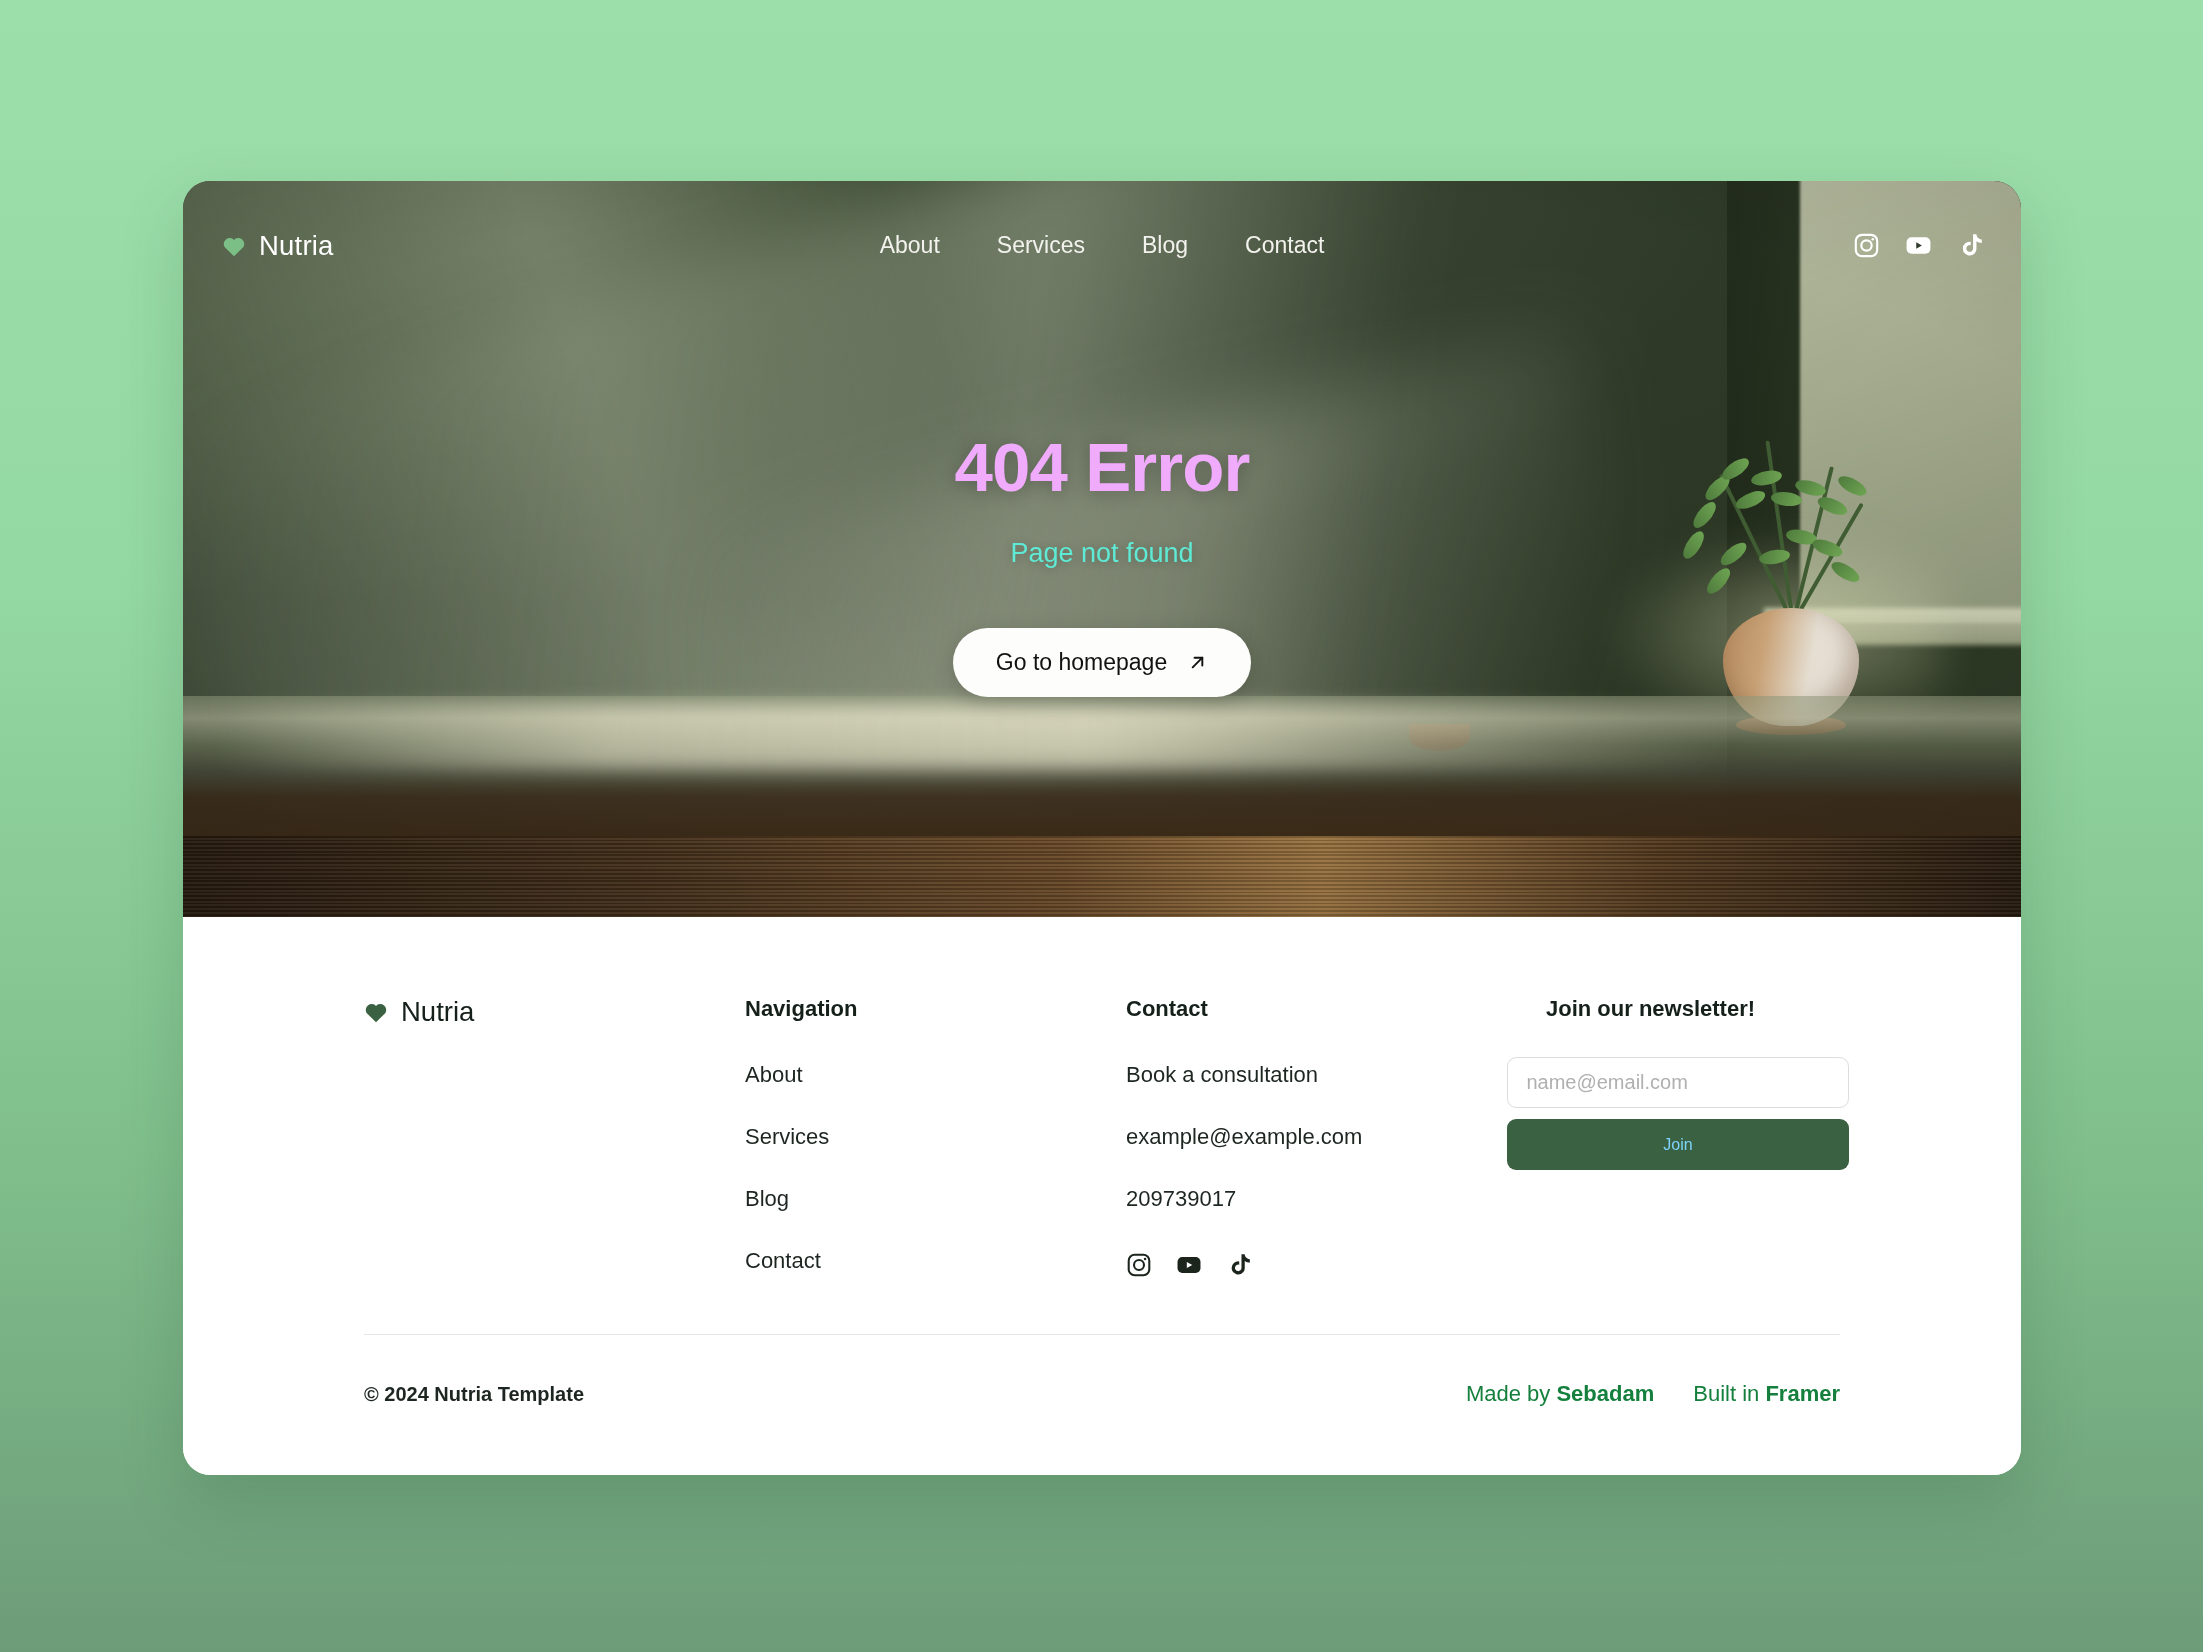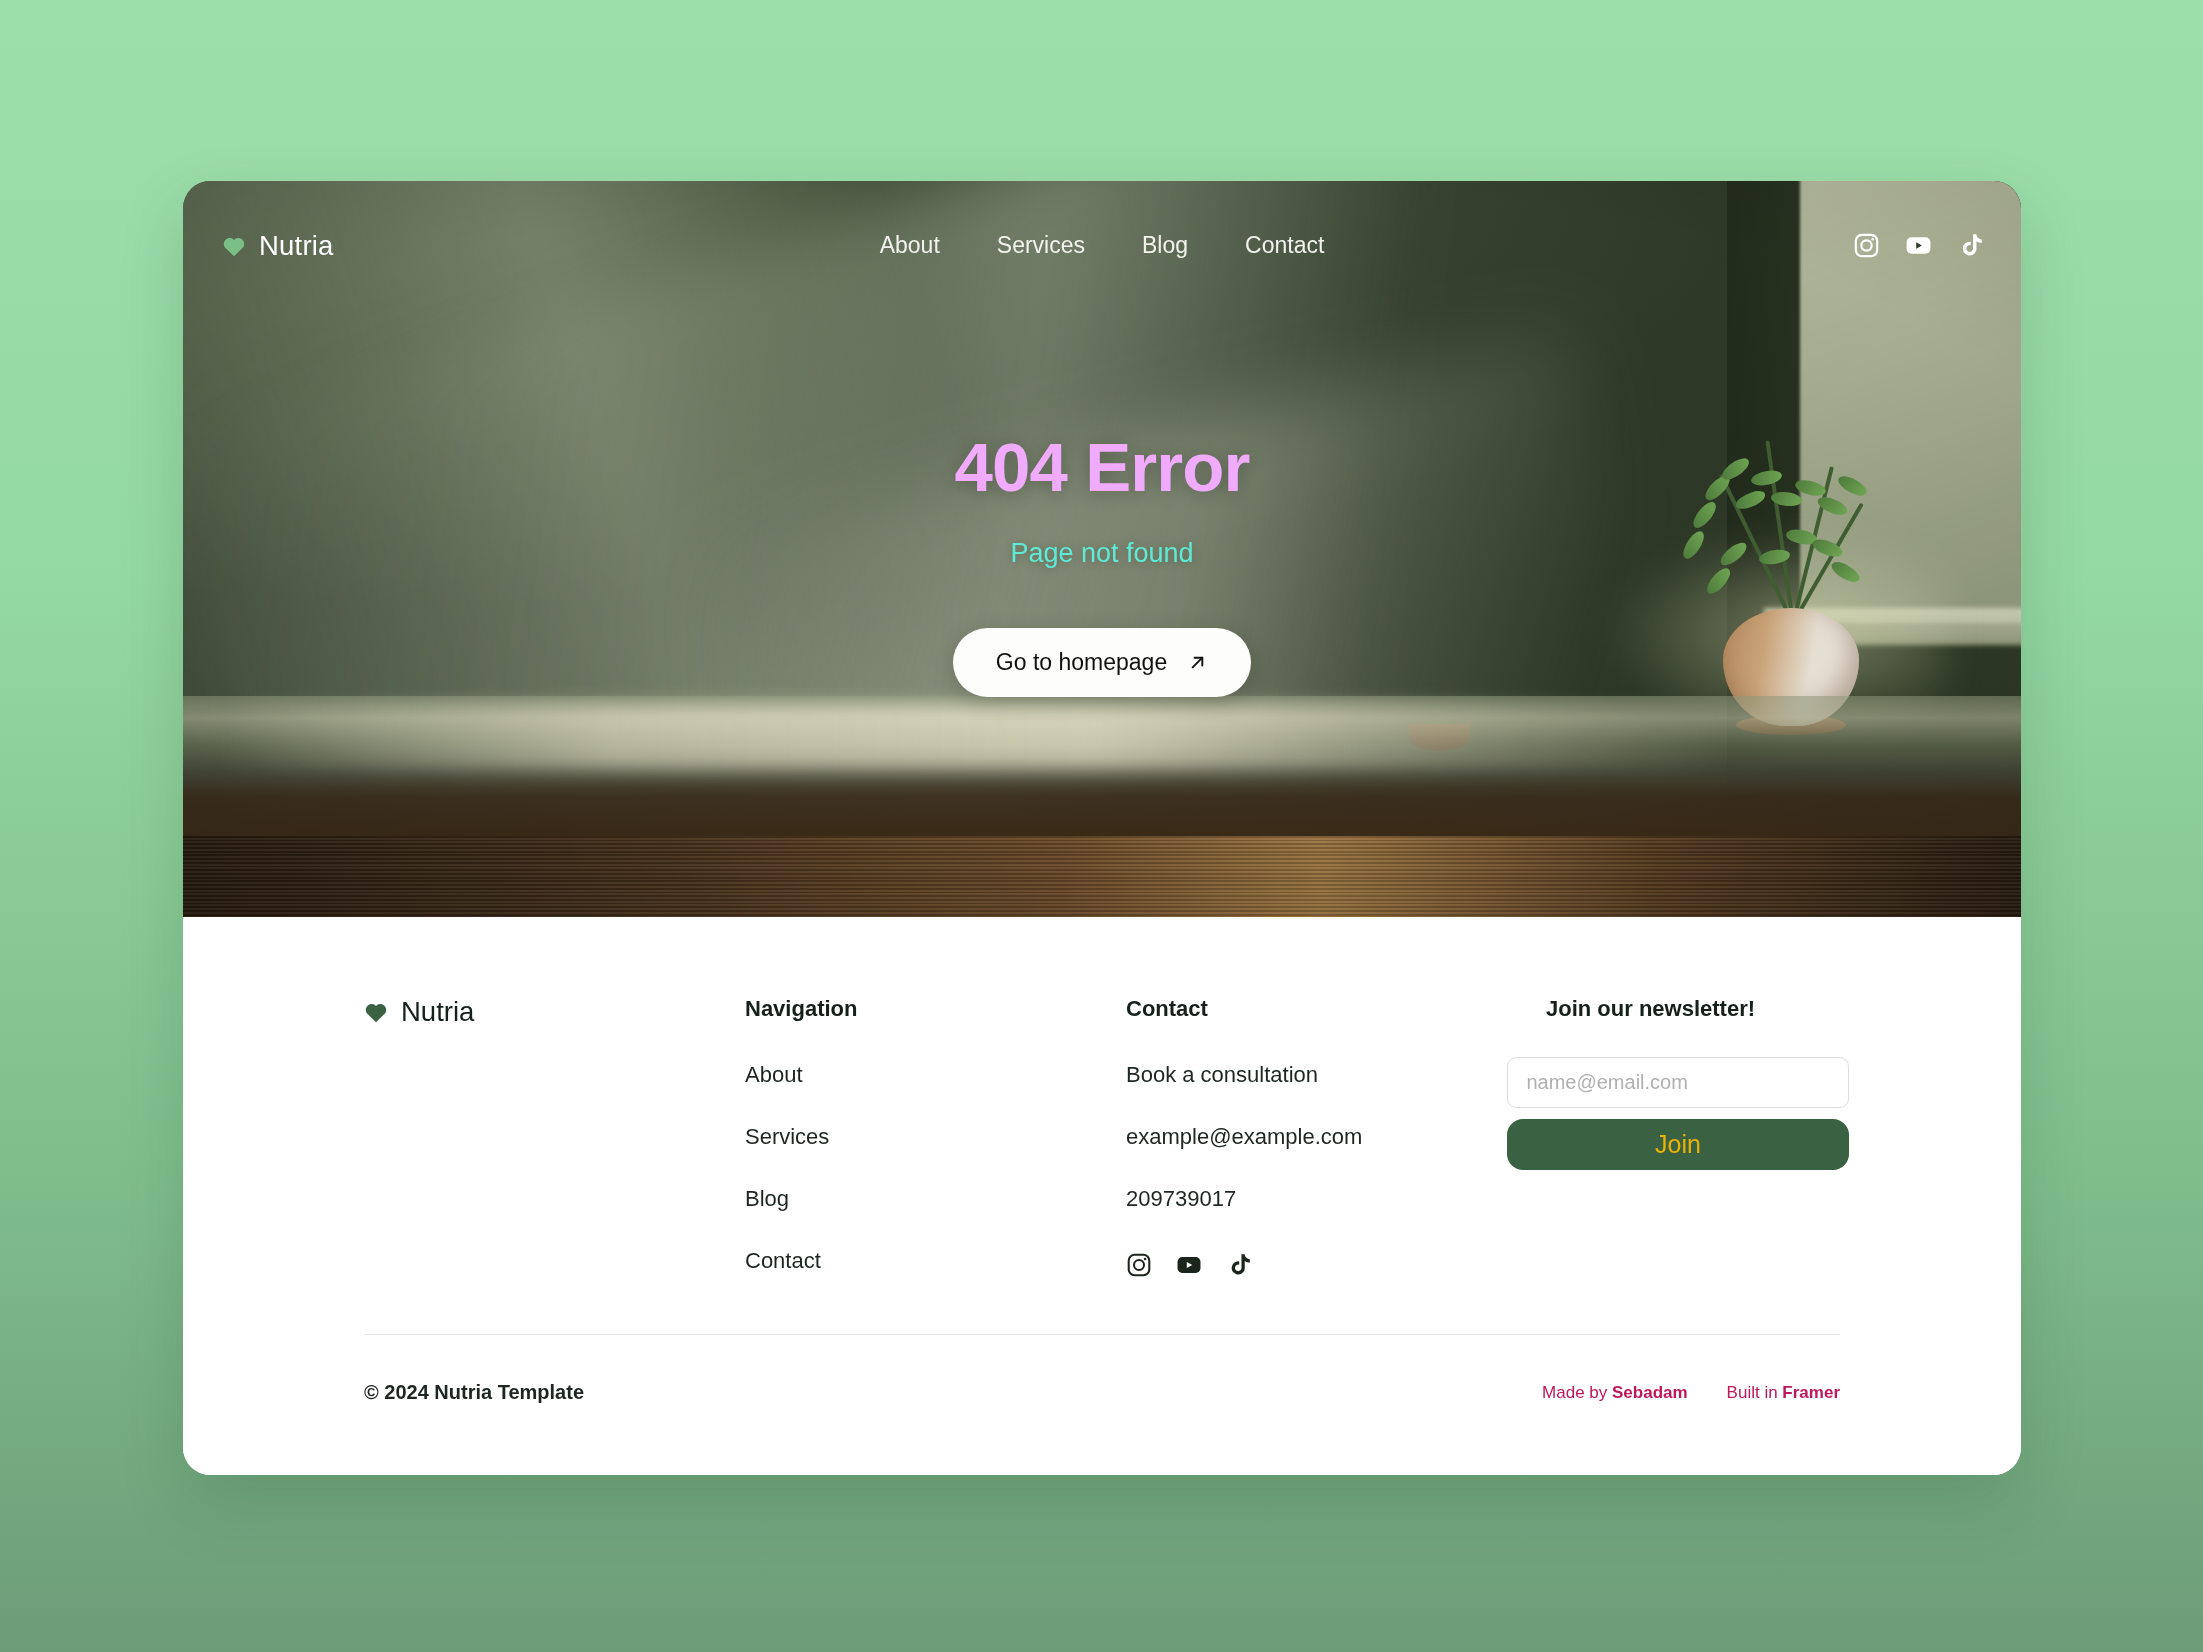--- a/index.html
+++ b/index.html
@@ -253,40 +253,40 @@
     border:0.9px solid #dcdcdc; border-radius:9.2px;
     padding:0 18.4px; font-size:20px;
     font-family:"Liberation Sans", sans-serif;
     color:#1d2620; background:#fff;
     outline:none;
   }
   .news-input::placeholder { color:#b0b0b0; }
   .news-btn {
     margin-top:11px;
     width:100%; height:51px;
-    background:#3a6141; color:#eab308;
-    border:none; border-radius:16px;
-    font-size:25px;
+    background:#3a6141; color:#7dd3fc;
+    border:none; border-radius:9px;
+    font-size:16px;
     font-family:"Liberation Sans", sans-serif;
     cursor:pointer;
   }
 
   .footer-divider {
     position:absolute;
     left:181px; right:181px; top:417px;
     height:0.9px; background:#e6e6e6;
   }
   .footer-bottom {
     position:absolute;
     left:181px; right:181px; top:464px;
     display:flex; align-items:center;
   }
   .copyright { font-size:20px; color:#1d2620;font-weight:bold; }
   .credits { margin-left:auto; display:flex; gap:39px; }
-  .credit { font-size:17px; color:#be185d; }
+  .credit { font-size:22px; color:#15803d; }
   .credit b { font-weight:bold; }
 </style>
 </head>
 <body>
 
 <div class="card">
 
   <div class="hero">
     <div class="hero-wall"></div>
     <div class="beam-a"></div>

